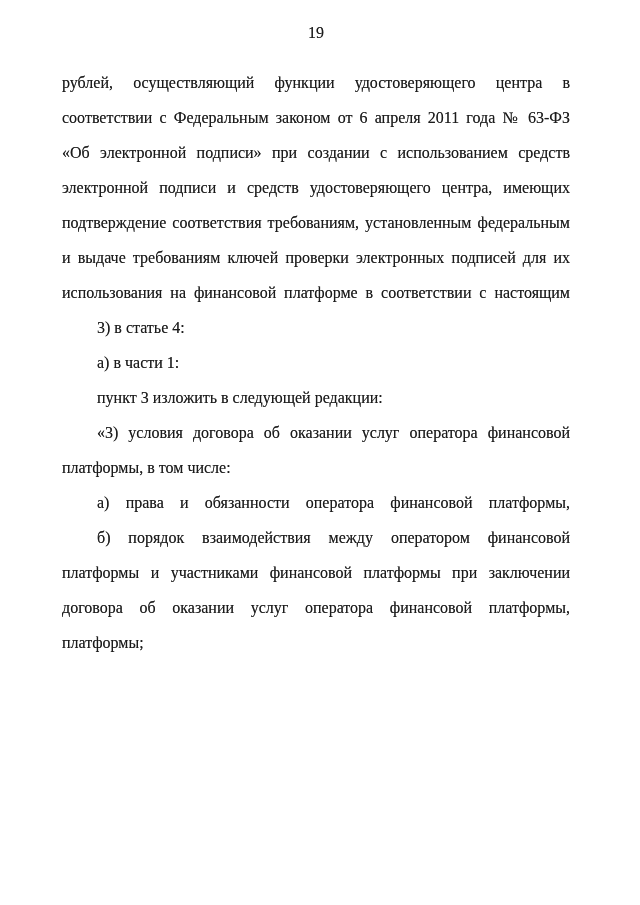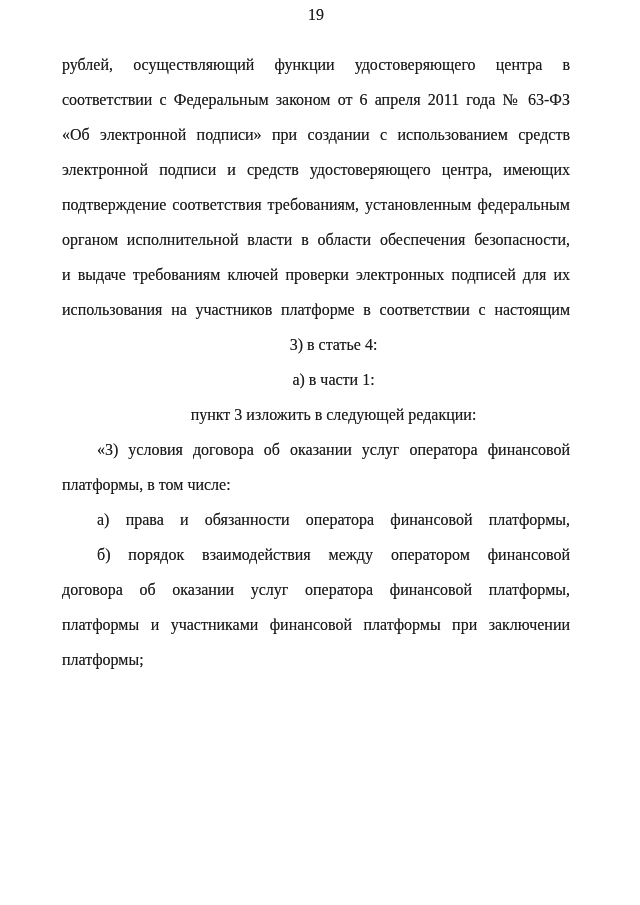--- a/index.html
+++ b/index.html
@@ -10,21 +10,21 @@
   .page {
     position: relative;
     width: 640px;
     height: 905px;
     background: var(--bg-color, #ffffff);
     color: var(--text-color, #1c1c1c);
     font-family: "Liberation Serif", "DejaVu Serif", serif;
     font-size: 16px;
     overflow: hidden;
     box-sizing: border-box;
-    padding-top: 4px;
+    padding-top: 22px;
     text-shadow: 0 0 0.4px rgba(0,0,0,0.55);
   }
   .page-number {
     text-align: center;
     line-height: 22px;
     margin: 0 70px 0 62px;
   }
   .content {
     margin: 21px 70px 0 62px; 
   }
@@ -35,55 +35,53 @@
     line-height: 35px;
     text-align: left;
     white-space: normal;
   }
   .line.fill {
     text-align: justify;
     text-align-last: justify;
   }
   .line.indent {
     text-indent: 35px;
-    text-align: center;
   }
 </style>
 </head>
 <body>
 
 <div class="page">
   <div class="page-number">19</div>
   <div class="content">
       <div class="paragraph">
         <div class="line fill">рублей, осуществляющий функции удостоверяющего центра в</div>
         <div class="line fill">соответствии с Федеральным законом от 6 апреля 2011 года № 63-ФЗ</div>
         <div class="line fill">«Об электронной подписи» при создании с использованием средств</div>
         <div class="line fill">электронной подписи и средств удостоверяющего центра, имеющих</div>
         <div class="line fill">подтверждение соответствия требованиям, установленным федеральным</div>
-        <div class="line fill">органом исполнительной власти в области обеспечения безопасности,</div>
         <div class="line fill">и выдаче требованиям ключей проверки электронных подписей для их</div>
-        <div class="line fill">использования на участников платформе в соответствии с настоящим</div>
+        <div class="line fill">использования на финансовой платформе в соответствии с настоящим</div>
       </div>
       <div class="paragraph">
         <div class="line indent">3) в статье 4:</div>
       </div>
       <div class="paragraph">
         <div class="line indent">а) в части 1:</div>
       </div>
       <div class="paragraph">
         <div class="line indent">пункт 3 изложить в следующей редакции:</div>
       </div>
       <div class="paragraph">
         <div class="line fill indent">«3) условия договора об оказании услуг оператора финансовой</div>
         <div class="line">платформы, в том числе:</div>
       </div>
       <div class="paragraph">
         <div class="line fill indent">а) права и обязанности оператора финансовой платформы,</div>
       </div>
       <div class="paragraph">
         <div class="line fill indent">б) порядок взаимодействия между оператором финансовой</div>
+        <div class="line fill">платформы и участниками финансовой платформы при заключении</div>
         <div class="line fill">договора об оказании услуг оператора финансовой платформы,</div>
-        <div class="line fill">платформы и участниками финансовой платформы при заключении</div>
         <div class="line">платформы;</div>
       </div>
     </div>
 </div>
 
 </body></html>

